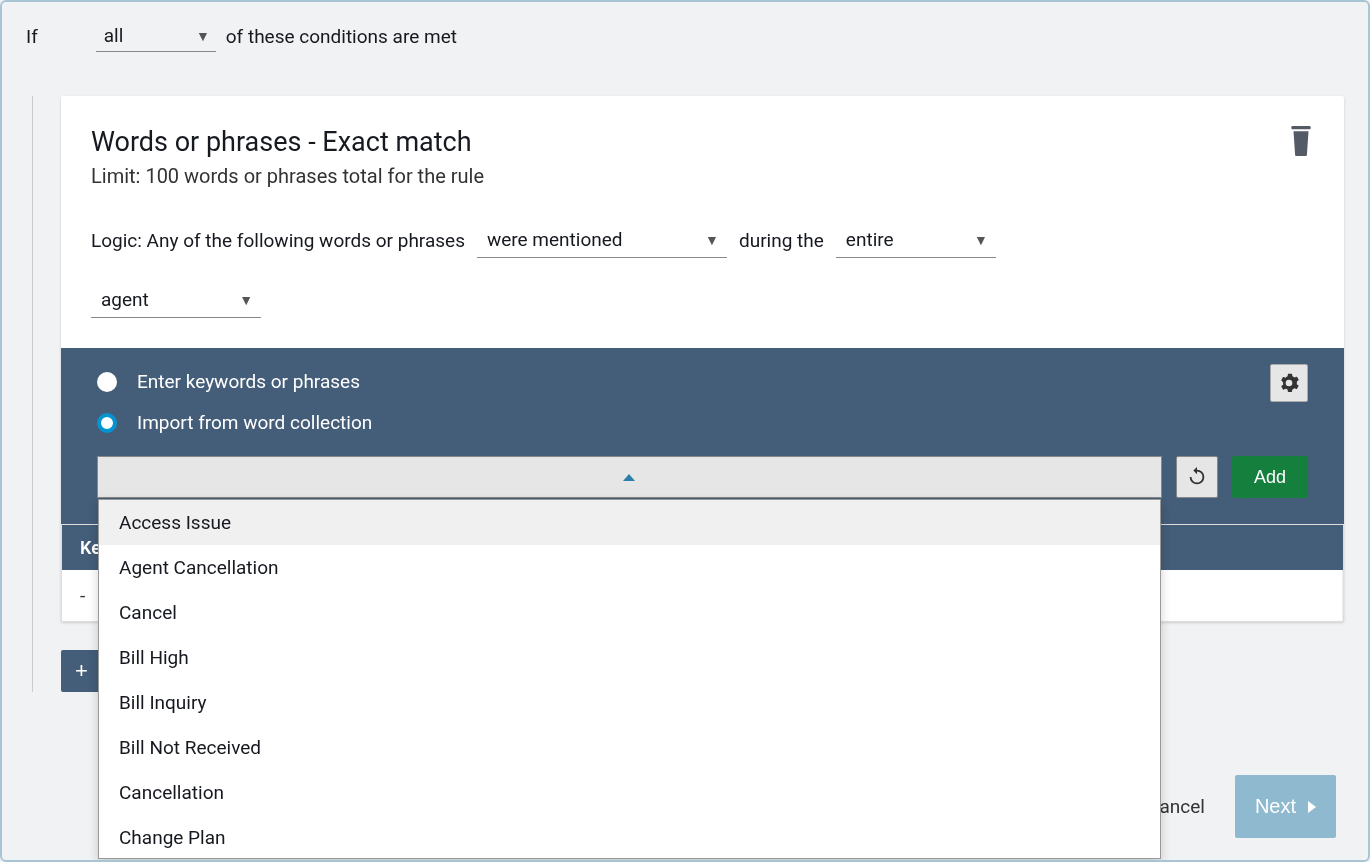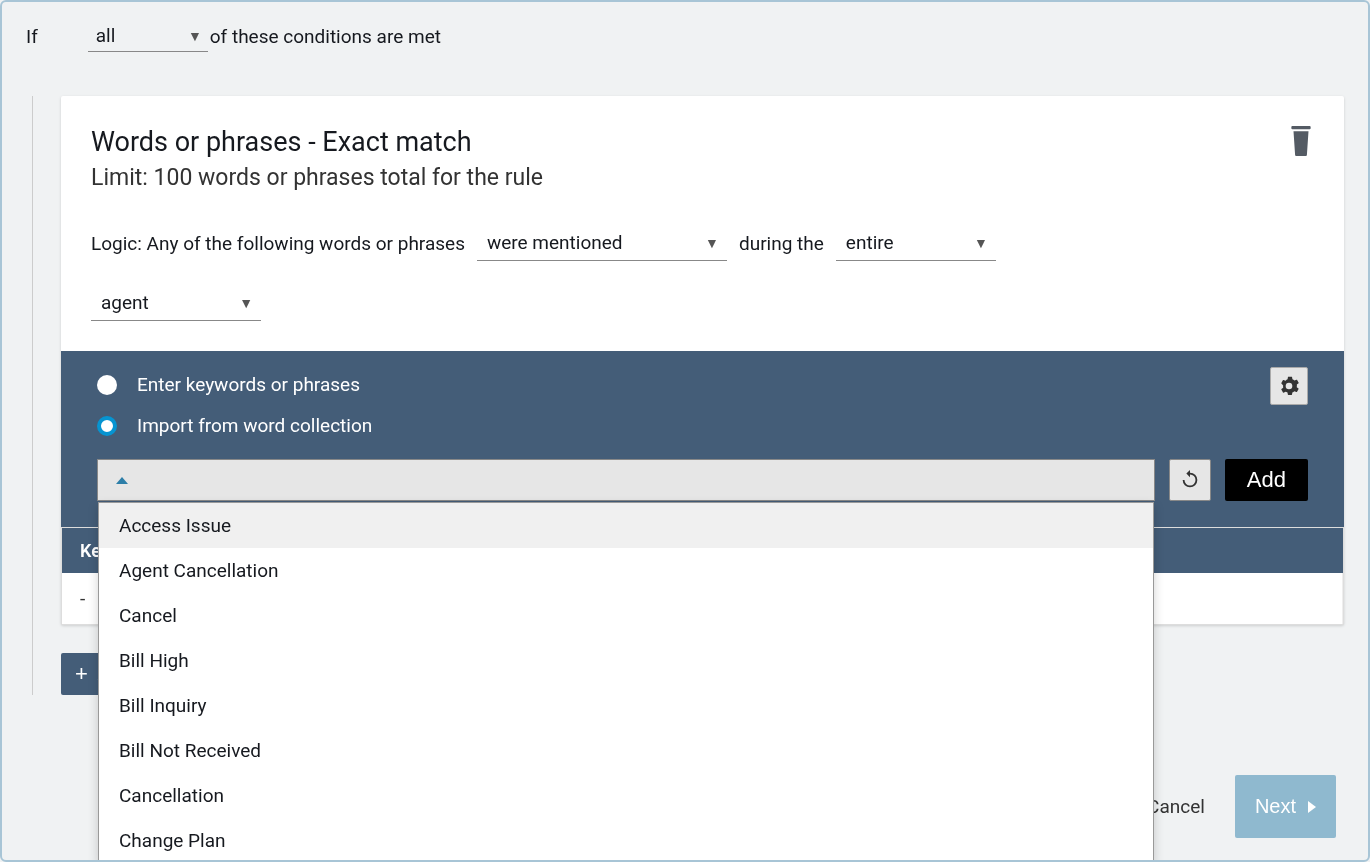--- a/index.html
+++ b/index.html
@@ -1,42 +1,42 @@
 <!DOCTYPE html>
 <html><head>
 <meta charset="utf-8">
 <style>
 * { box-sizing: border-box; margin: 0; padding: 0; }
 body { font-family: -apple-system, BlinkMacSystemFont, "Segoe UI", Roboto, Arial, sans-serif; background: #f0f2f3; width: 1370px; height: 862px; overflow: hidden; color: #16191f; border: 2px solid #a8c5d6; border-radius: 6px; }
 .outer { padding: 18px 24px 24px 24px; }
-.condition-line { display: flex; align-items: center; gap: 2px; font-size: 19px; margin-bottom: 44px; }
+.condition-line { display: flex; align-items: center; gap: 10px; font-size: 19px; margin-bottom: 44px; }
 .inline-select { display: inline-flex; align-items: center; justify-content: space-between; border-bottom: 1px solid #888; padding: 4px 6px 4px 8px; min-width: 120px; cursor: pointer; font-size: 19px; margin-left: 48px; }
 .inline-select .caret { font-size: 14px; color: #555; }
 .indent-bar { border-left: 1px solid #ccc; margin-left: 6px; padding-left: 28px; }
 .card { background: #fff; border-radius: 2px; box-shadow: 0 1px 3px rgba(0,0,0,0.15); padding: 30px 30px 0 30px; position: relative; }
 .card-header { display: flex; justify-content: space-between; align-items: flex-start; margin-bottom: 34px; }
 .card-title { font-size: 27px; font-weight: 400; margin-bottom: 6px; }
-.card-subtitle { font-size: 23px; color: #333; }
+.card-subtitle { font-size: 20px; color: #333; }
 .trash-icon { width: 26px; height: 30px; cursor: pointer; fill: #545b64; }
 .logic-row { display: flex; align-items: center; gap: 12px; font-size: 19px; flex-wrap: wrap; margin-bottom: 24px; }
 .logic-select { display: inline-flex; align-items: center; justify-content: space-between; border-bottom: 1px solid #888; padding: 6px 8px 6px 10px; font-size: 19px; cursor: pointer; }
 .logic-select .caret { font-size: 14px; color: #555; }
 .panel { background: #445d78; margin: 0 -30px; padding: 22px 36px 26px 36px; }
 .radio-row { display: flex; align-items: center; gap: 20px; margin-bottom: 18px; position: relative; }
 .radio-circle { width: 20px; height: 20px; border-radius: 50%; background: #fff; display: inline-flex; align-items: center; justify-content: center; cursor: pointer; flex-shrink: 0; }
 .radio-circle.selected { border: 4px solid #0694d1; background: #fff; }
 .radio-label { color: #fff; font-size: 19px; }
 .gear-btn { position: absolute; right: 0; top: -6px; width: 38px; height: 38px; background: #e6e6e6; border: 1px solid #aaa; display: flex; align-items: center; justify-content: center; cursor: pointer; border-radius: 2px; }
 .gear-icon { width: 20px; height: 20px; fill: #333; }
 .input-row { display: flex; align-items: stretch; gap: 14px; margin-top: 22px; }
-.dropdown-input { flex: 1; background: #e6e6e6; border: 1px solid #888; height: 42px; display: flex; align-items: center; justify-content: flex-start; padding: 0 18px; cursor: pointer; position: relative; }
+.dropdown-input { flex: 1; background: #e6e6e6; border: 1px solid #888; height: 42px; display: flex; align-items: center; justify-content: center; padding: 0 18px; cursor: pointer; position: relative; }
 .caret-up { width: 0; height: 0; border-left: 6px solid transparent; border-right: 6px solid transparent; border-bottom: 7px solid #2d7ea8; }
 .refresh-btn { width: 42px; height: 42px; background: #e6e6e6; border: 1px solid #888; display: flex; align-items: center; justify-content: center; cursor: pointer; border-radius: 2px; }
 .refresh-icon { width: 22px; height: 22px; fill: #333; }
-.add-btn { height: 42px; padding: 0 22px; background: #000000; color: #fff; border: none; font-size: 22px; cursor: pointer; border-radius: 2px; }
+.add-btn { height: 42px; padding: 0 22px; background: #15803d; color: #fff; border: none; font-size: 18px; cursor: pointer; border-radius: 2px; }
 .dropdown-list { position: absolute; left: 0; top: 42px; width: 100%; background: #fff; border: 1px solid #999; box-shadow: 0 4px 10px rgba(0,0,0,0.18); z-index: 100; max-height: 360px; overflow-y: auto; }
 .dropdown-item { padding: 11px 20px; font-size: 19px; cursor: pointer; color: #16191f; }
 .dropdown-item:hover, .dropdown-item.hl { background: #f0f0f0; }
 .dropdown-list::-webkit-scrollbar { width: 10px; }
 .dropdown-list::-webkit-scrollbar-thumb { background: #bbb; border-radius: 5px; }
 .table-wrap { margin: 0 -30px; border: 1px solid #ddd; }
 .table-header { display: flex; background: #445d78; }
 .th { padding: 12px 18px; color: #fff; font-size: 18px; font-weight: 600; border-right: 1px solid #5b7591; }
 .th.col1 { width: 72%; border-left: none; }
 .th.col2 { width: 28%; border-right: none; }

